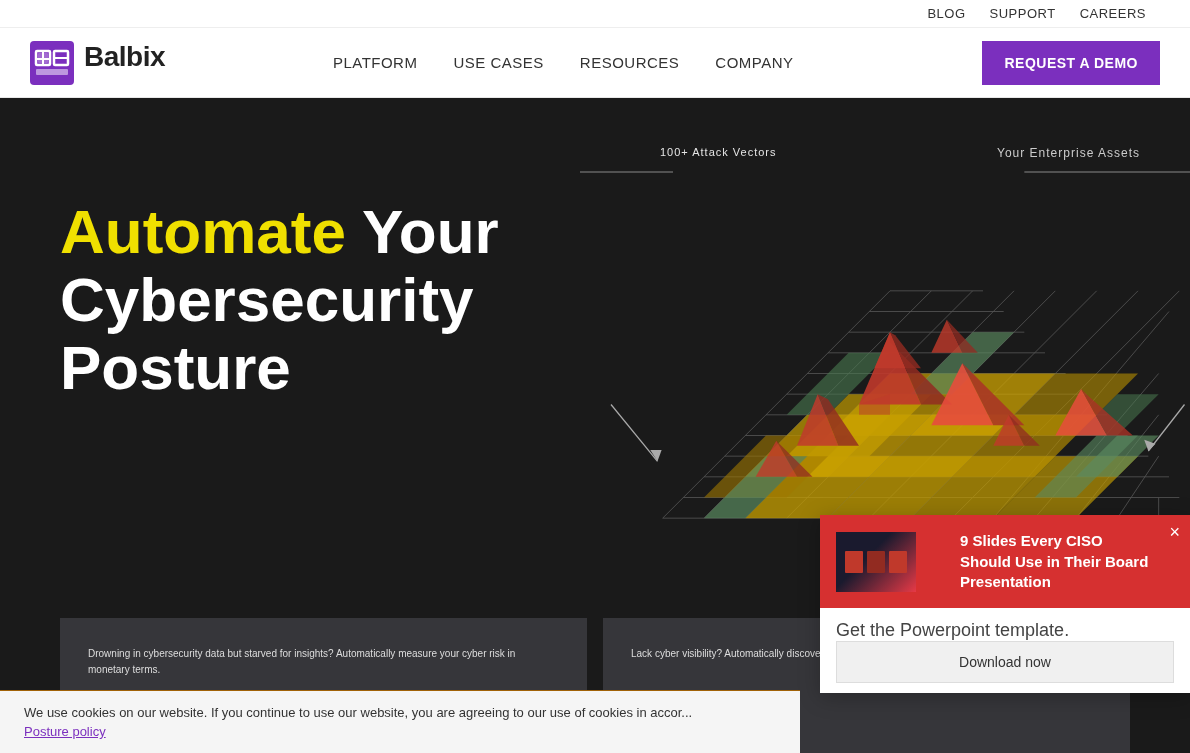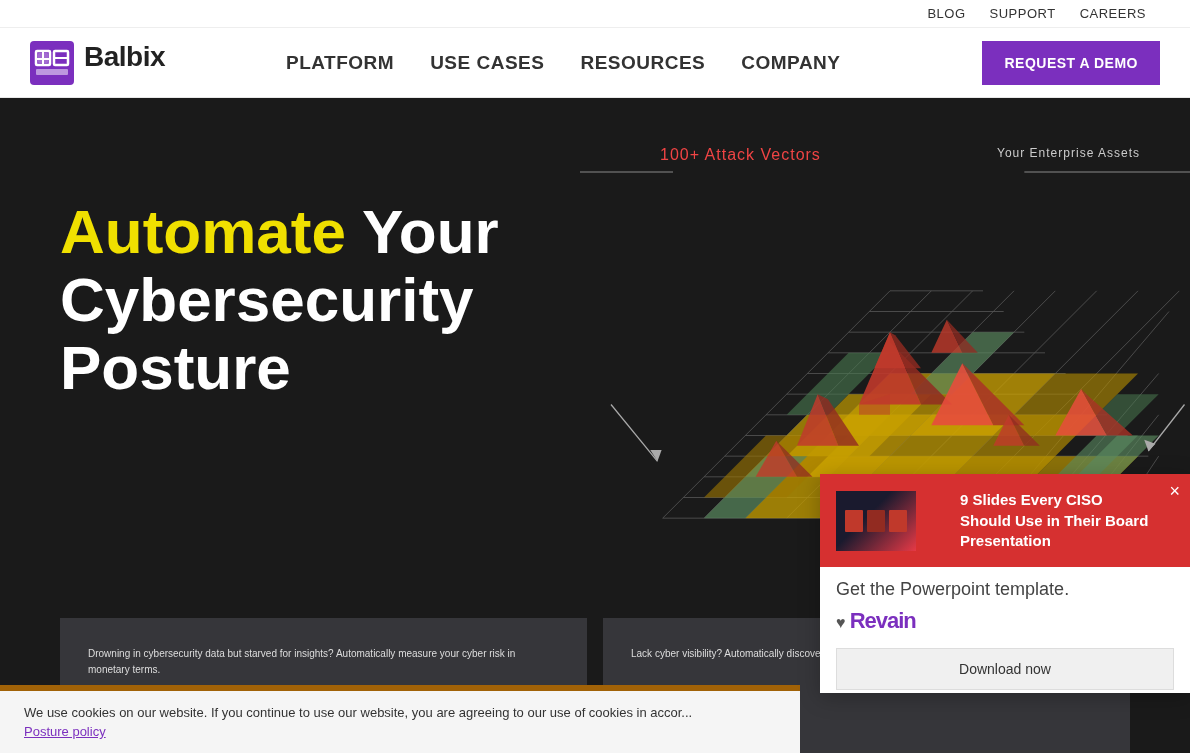--- a/index.html
+++ b/index.html
@@ -48,26 +48,26 @@
       font-weight: bold;
       color: #222;
       letter-spacing: -0.5px;
     }
     .nav-links {
       display: flex;
       align-items: center;
       gap: 36px;
     }
     .nav-link {
-      font-size: 19px;
+      font-size: 15px;
       color: #333;
       text-decoration: none;
       letter-spacing: 0.5px;
       cursor: pointer;
-      font-weight: 700;
+      font-weight: 400;
     }
     .nav-right {
       display: flex;
       align-items: center;
       gap: 20px;
       margin-left: 21px;
     }
     .request-demo-btn {
       background: #7b2fbe;
       color: #fff;
@@ -115,22 +115,22 @@
     
     .viz-container {
       position: relative;
       width: 100%;
       height: 100%;
     }
     .viz-label-left {
       position: absolute;
       top: 18px;
       left: 80px;
-      color: #ef4444;
-      font-size: 16px;
+      color: #e5e5e5;
+      font-size: 11px;
       letter-spacing: 1px;
     }
     .viz-label-right {
       position: absolute;
       top: 18px;
       right: 60px;
       color: #ccc;
       font-size: 12px;
       letter-spacing: 1px;
     }
@@ -173,21 +173,21 @@
       align-self: center;
     }
 
     
     .cookie-bar {
       position: fixed;
       bottom: 0;
       left: 0;
       right: 0;
       background: #f5f5f5;
-      border-top: 6px solid #a16207;
+      border-top: 1px solid #a16207;
       padding: 14px 24px;
       font-size: 13px;
       color: #333;
       z-index: 100;
       display: flex;
       flex-direction: column;
       gap: 4px;
       max-width: 800px;
     }
     .cookie-bar-link {
@@ -283,21 +283,21 @@
     }
     .revain-logo {
       font-size: 22px;
       font-weight: 900;
       color: #7b2fbe;
       letter-spacing: -1px;
     }
     .download-btn {
       display: block;
       width: calc(100% - 32px);
-      margin: 0 16px 3px 16px;
+      margin: 0 16px 10px 16px;
       background: #f0f0f0;
       border: 1px solid #ddd;
       padding: 12px;
       text-align: center;
       font-size: 14px;
       color: #333;
       cursor: pointer;
       font-weight: 500;
     }
 
@@ -472,20 +472,14 @@
             <div class="popup-screen"></div>
           </div>
         </div>
       </div>
       <span class="popup-title">9 Slides Every CISO Should Use in Their Board Presentation</span>
     </div>
   </div>
   <div class="popup-body">
     <span class="popup-subtitle">Get the Powerpoint template.</span>
   </div>
-  <div class="popup-branding">
-    <span class="revain-logo">
-      <span style="font-size:16px;color:#555;font-weight:400;">♥</span>
-      <span>Revain</span>
-    </span>
-  </div>
   <button class="download-btn">Download now</button>
 </div>
 
 </body></html>

